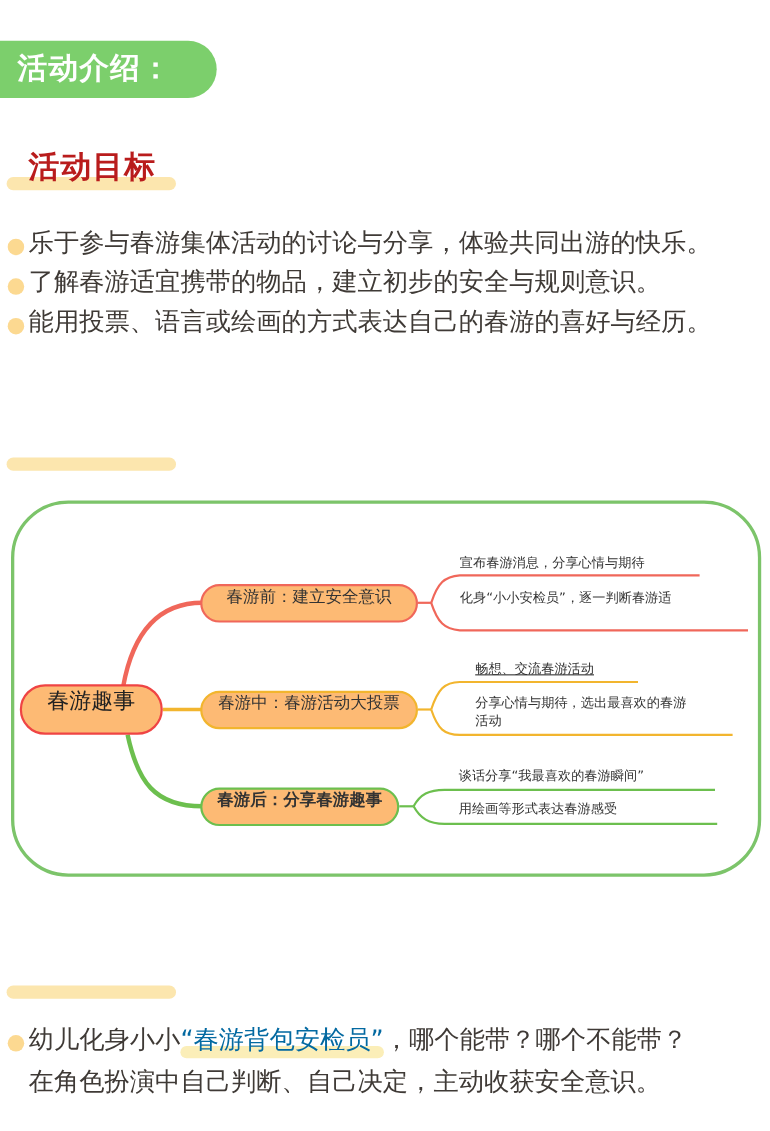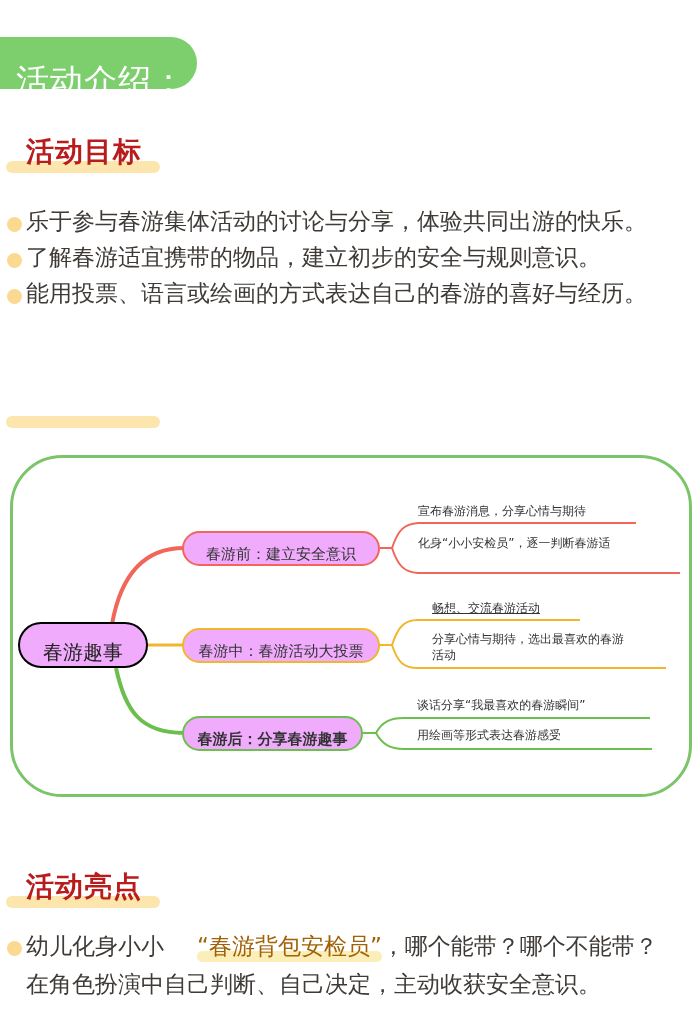--- a/index.html
+++ b/index.html
@@ -7,22 +7,22 @@
     width:700px; height:1028px; position:relative; overflow:hidden;
     background:#ffffff;
     font-family:"DejaVu Sans", "Liberation Sans", sans-serif;
     color:#3f3a36;
   }
   .intro-pill {
     position:absolute; left:0; top:37px; width:197px; height:52px;
     background:#7ccf6c; border-radius:0 26px 26px 0;
   }
   .intro-pill span {
-    position:absolute; left:16px; top:22px;
-    font-size:33px; font-weight:normal; color:#ffffff; letter-spacing:1px;
+    position:absolute; left:16px; top:7px;
+    font-size:27px; font-weight:bold; color:#ffffff; letter-spacing:1px;
   }
   .sec-title { position:absolute; left:6px; height:40px; width:154px; }
   .sec-title .hl {
     position:absolute; left:0; bottom:0; width:154px; height:12px;
     background:#fce6ae; border-radius:6px;
   }
   .sec-title .txt {
     position:absolute; left:20px; top:0;
     font-size:28px; font-weight:bold; color:#b91c1c; letter-spacing:1px;
   }
@@ -35,36 +35,36 @@
     position:absolute; left:1px; top:13px; width:15px; height:15px;
     border-radius:50%; background:#fcd991;
   }
   
   .mm-box {
     position:absolute; left:10px; top:455px; width:676px; height:336px;
     border:3px solid #7cc46a; border-radius:52px;
   }
   .mm-svg { position:absolute; left:0; top:0; }
   .node {
-    position:absolute; background:#f0abfc; display:flex; align-items:flex-end;
+    position:absolute; background:#fdba74; display:flex; align-items:flex-start;
     justify-content:center; white-space:nowrap; box-sizing:border-box;
   }
   .root {
     left:18px; top:622px; width:130px; height:46px;
-    border:2px solid #000000; border-radius:23px;
+    border:2px solid #ef4444; border-radius:23px;
     font-size:20px; color:#222;
   }
   .branch {
     height:35px; border-radius:18px; font-size:15px; color:#333;
     border:2px solid;
   }
   .leaf {
     position:absolute; font-size:12px; color:#333; line-height:16px;
   }
-  .hl-wrap { position:relative; display:inline-block; color:#a16207;margin-left:33px; }
+  .hl-wrap { position:relative; display:inline-block; color:#0369a1; }
   .hl-wrap::after {
     content:""; position:absolute; left:0; right:0; bottom:2px; height:11px;
     background:#fbeeb8; border-radius:6px; z-index:-1;
   }
   .highlights {
     position:absolute; left:6px; top:928px; width:700px; z-index:1;
   }
   .hline {
     position:relative; height:38px; line-height:36px;
     font-size:23px; color:#3f3a36; padding-left:20px; white-space:nowrap;
@@ -148,21 +148,20 @@
 </div>
 
 <div class="node branch" style="left:182px; top:716px; width:181px; border-color:#6cbf4e;font-weight:bold;">
   <span>春游后：分享春游趣事</span>
 </div>
 <div class="leaf" style="left:417px; top:697px;">谈话分享“我最喜欢的春游瞬间”</div>
 <div class="leaf" style="left:417px; top:727px;">用绘画等形式表达春游感受</div>
 
 <div class="sec-title" style="top:868px;">
   <div class="hl"></div>
-  <div class="txt">活动亮点</div>
 </div>
 
 <div class="highlights">
   <div class="hline">
     <span class="dot"></span>
     <span>幼儿化身小小</span><span class="hl-wrap">“春游背包安检员”</span><span>，哪个能带？哪个不能带？</span>
   </div>
   <div class="hline">
     <span>在角色扮演中自己判断、自己决定，主动收获安全意识。</span>
   </div>

